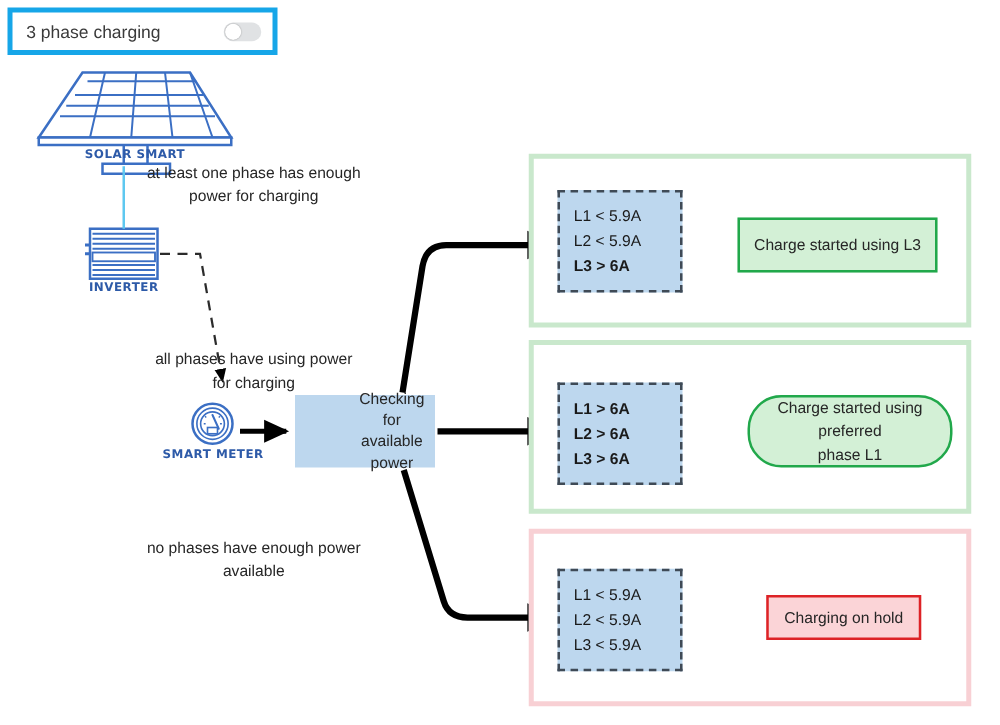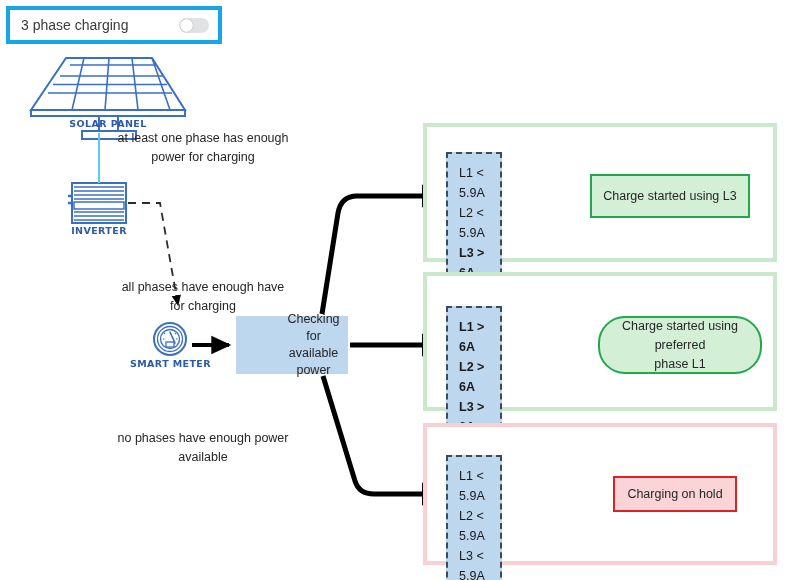--- a/index.html
+++ b/index.html
@@ -105,21 +105,21 @@
     left: 60px;
     width: 286px;
     text-align: center;
     font-size: 12.5px;
     line-height: 19px;
     color: #262626;
   }
 
   .cond {
     position: absolute;
-    width: 56px;
+    width: 100px;
     background: #bdd7ee;
     border: 2px dashed #3f4a56;
     font-size: 12.5px;
     line-height: 20px;
     color: #1a1a1a;
     padding: 9px 0 9px 11px;
   }
   .cond .b { font-weight: bold; }
 
   .result {
@@ -170,21 +170,21 @@
     <g fill="none" stroke="#3b6fc4">
       <circle cx="170" cy="339" r="16" stroke-width="2"></circle>
       <circle cx="170" cy="339" r="12.5" stroke-width="1.3"></circle>
       <circle cx="170" cy="339" r="9.5" stroke-width="1.3"></circle>
       <path d="M170,332 L175,343" stroke-width="1.6" stroke-linecap="round"></path>
       <rect x="166" y="342" width="8" height="5" stroke-width="1.3"></rect>
       <path d="M164,333 L165,334 M176,333 L175,334 M163,339 L164.5,339 M176,339 L177.5,339" stroke-width="1.1"></path>
     </g>
   </svg>
 
-  <div class="dev-label" style="left:53px; top:118px; width:110px;">SOLAR PANEL</div>
+  <div class="dev-label" style="left:53px; top:118px; width:110px;">SOLAR SMART</div>
   <div class="dev-label" style="left:44px; top:225px; width:110px;">INVERTER</div>
   <div class="dev-label" style="left:118px; top:358px; width:105px;">SMART METER</div>
 
   <div class="wire" style="left:98px; top:133px; width:2px; height:50px;"></div>
 
   <svg id="arrows" viewBox="0 0 800 580">
     <defs>
       <marker id="ah" viewBox="0 0 10 10" refX="8.5" refY="5" markerWidth="5.2" markerHeight="5.2" orient="auto-start-reverse">
         <path d="M0,0.6 L9.6,5 L0,9.4 z" fill="#000000"></path>
       </marker>
@@ -226,21 +226,21 @@
     <div class="b">L3 &gt; 6A</div>
   </div>
   <div class="result green" style="left:590px; top:174px; width:160px; height:44px;">
     <div>
       <div>Charge started using L3</div>
     </div>
   </div>
 
   <div class="panel ok" style="top:272px; height:139px;"></div>
   <div class="panel-caption" style="top:278px;">
-    <div>all phases have enough have</div>
+    <div>all phases have using power</div>
     <div>for charging</div>
   </div>
   <div class="cond" style="left:446px; top:306px;">
     <div class="b">L1 &gt; 6A</div>
     <div class="b">L2 &gt; 6A</div>
     <div class="b">L3 &gt; 6A</div>
   </div>
   <div class="result green" style="left:598px; top:316px; width:164px; height:58px;border-radius:27px;">
     <div>
       <div>Charge started using preferred</div>

